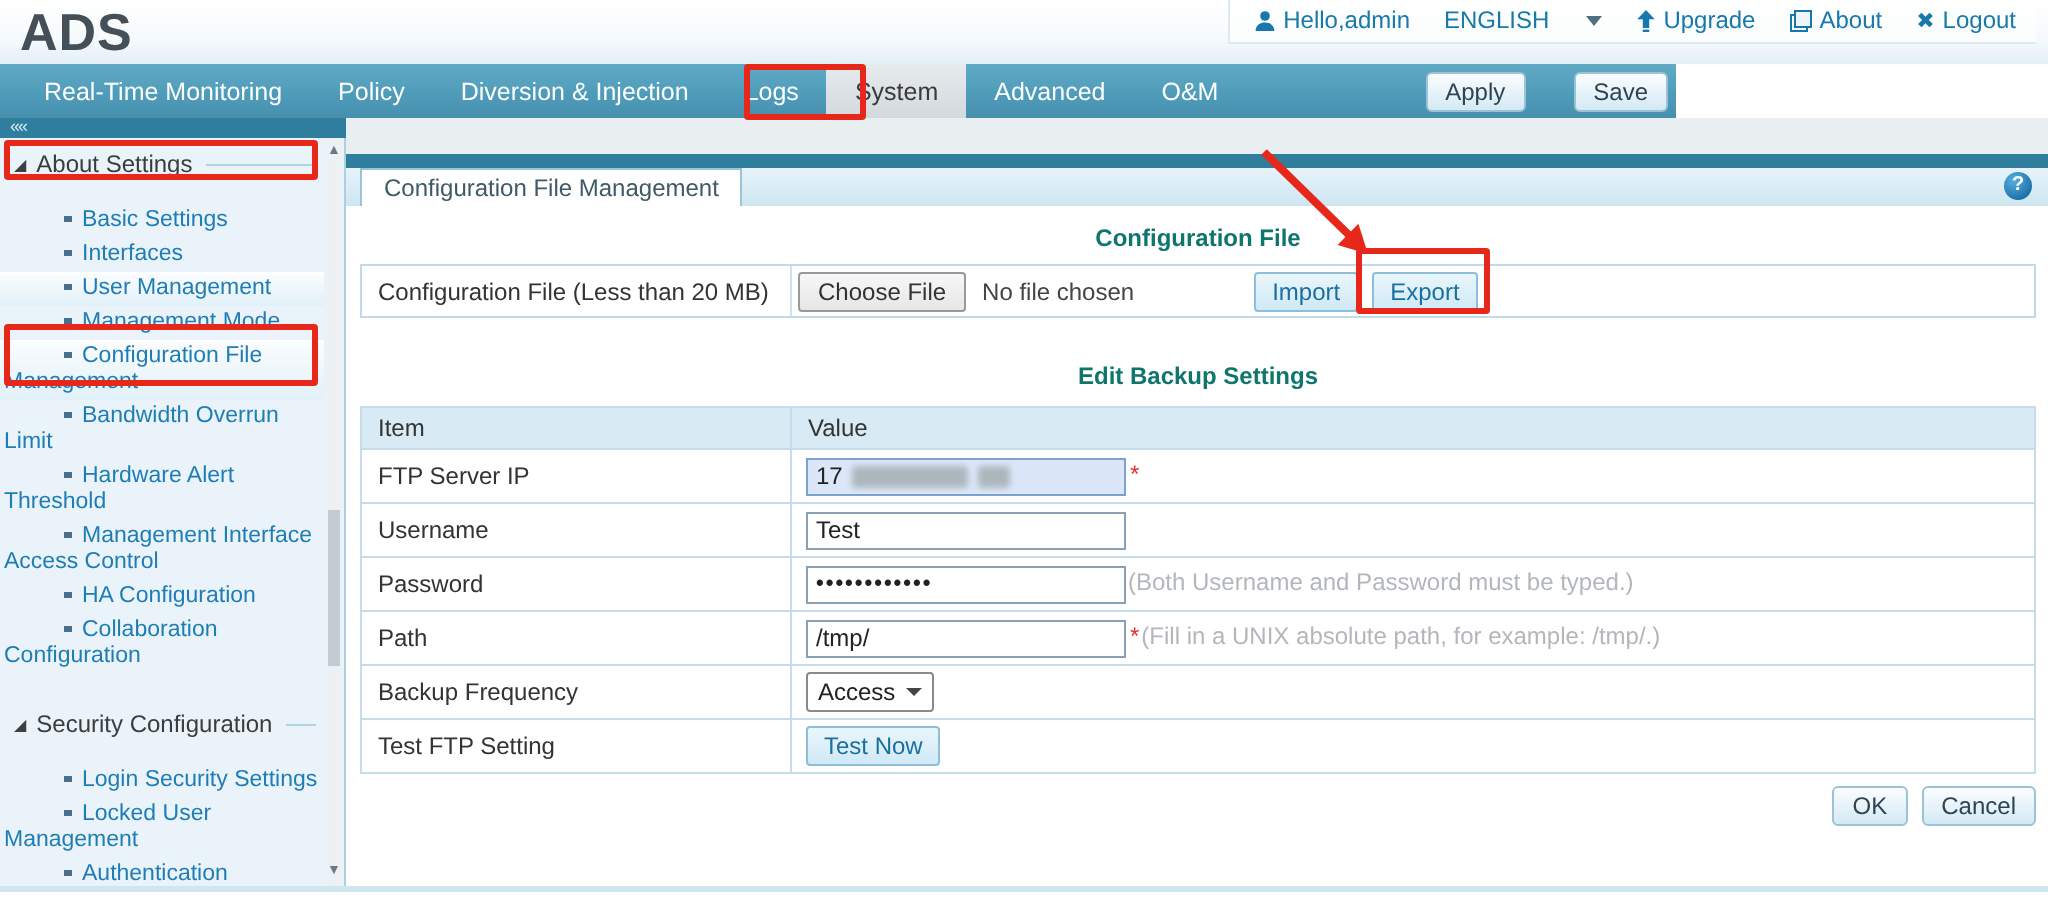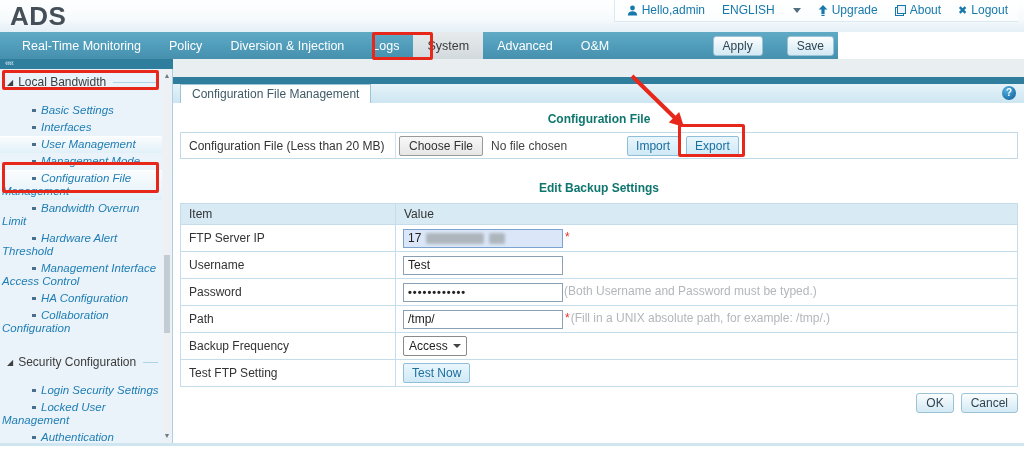--- a/index.html
+++ b/index.html
@@ -30,21 +30,21 @@
 
   
   .side-topbar { position:absolute; left:0; top:59px; width:173px; height:10px; background:#2f7e9d;
     color:#d8ecf4; font-size:9px; line-height:9px; padding-left:5px; letter-spacing:-1px; }
   .sidebar { position:absolute; left:0; top:69px; width:173px; height:374px; background:#e9f3f9;
     border-right:1px solid #aecfdf; overflow:hidden; }
   .side-inner { position:absolute; left:0; top:0; width:162px; }
   .section-hd { display:flex; align-items:center; padding:6px 4px 3px 7px; font-size:12px; color:#3c3c3c; white-space:nowrap; }
   .tri { color:#3f3f3f; font-size:8px; margin-right:5px; }
   .hd-line { flex:1; border-top:1px solid #aed3e3; margin-left:7px; }
-  .side-list { list-style:none; margin-top:10px;font-style:italic; }
+  .side-list { list-style:none; margin-top:10px; }
   .side-item { font-size:11.5px; line-height:13px; padding:2px 2px 2px 2px; text-indent:30px; color:#1f7db5; cursor:pointer; }
   .side-item .bullet { display:inline-block; width:4px; height:3px; background:#4a6f8c; margin-right:5px; vertical-align:2px; }
   .side-hl { background:linear-gradient(180deg,#fbfdfe 0%,#e1f0f8 100%); box-shadow:inset 0 1px #fff; }
   .sec2 { margin-top:12px; }
   
   .side-scroll { position:absolute; right:1px; top:0; width:8px; height:374px; background:#eef1f3; }
   .scroll-arrow { position:absolute; left:0; width:8px; height:10px; color:#6b7a84; font-size:7px; line-height:10px; text-align:center; cursor:pointer; }
   .scroll-up { top:2px; } .scroll-down { bottom:2px; }
   .scroll-thumb { position:absolute; left:1px; top:186px; width:6px; height:78px; background:#c3ccd2; cursor:pointer; }
 
@@ -165,21 +165,21 @@
   </div>
 
   <div class="side-topbar">
     <span>««</span>
   </div>
 
   <div class="sidebar">
     <div class="side-inner">
         <div class="section-hd">
           <span class="tri">◢</span>
-          <span>Local Bandwidth</span>
+          <span>About Settings</span>
           <span class="hd-line"></span>
         </div>
         <ul class="side-list">
           <li class="side-item"><span class="bullet"></span><span>Basic Settings</span></li>
           <li class="side-item"><span class="bullet"></span><span>Interfaces</span></li>
           <li class="side-item side-hl"><span class="bullet"></span><span>User Management</span></li>
           <li class="side-item"><span class="bullet"></span><span>Management Mode</span></li>
           <li class="side-item side-hl"><span class="bullet"></span><span>Configuration File Management</span></li>
           <li class="side-item"><span class="bullet"></span><span>Bandwidth Overrun Limit</span></li>
           <li class="side-item"><span class="bullet"></span><span>Hardware Alert Threshold</span></li>

